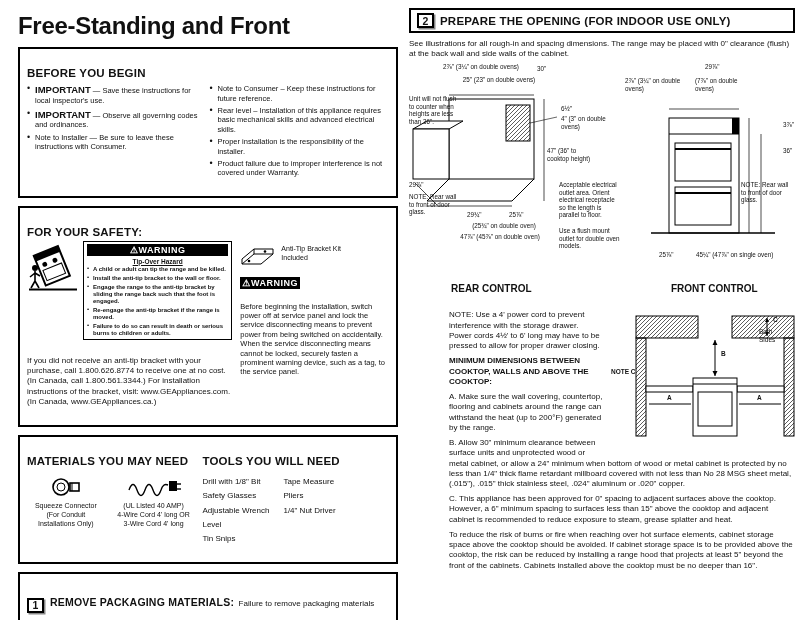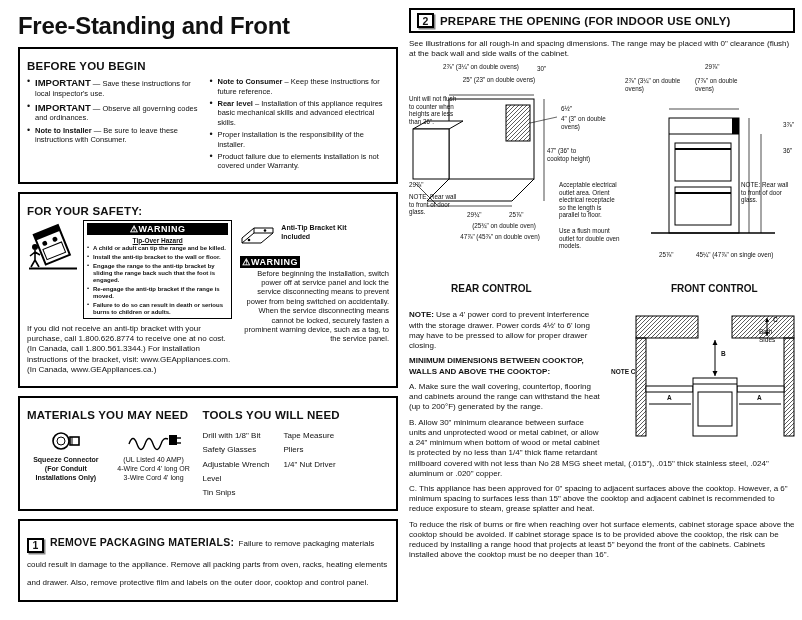--- a/index.html
+++ b/index.html
@@ -4,46 +4,46 @@
 <style>
   * { margin:0; padding:0; box-sizing:border-box; }
   html,body { width:802px; height:620px; }
   body { background:#fff; color:#111; font-family:"Liberation Sans", sans-serif; position:relative; overflow:hidden; }
 
   .left-col  { position:absolute; left:18px;  top:12px; width:380px; }
   .right-col { position:absolute; left:409px; top:8px;  width:386px; }
 
   .title { font-size:24px; font-weight:bold; line-height:1.14; letter-spacing:-0.3px; }
 
-  .box { border:2px solid #000; margin-top:8px; padding:11px 7px; background:#fff; }
+  .box { border:2px solid #000; margin-top:8px; padding:18px 7px; background:#fff; }
   .bhead { font-size:11.5px; font-weight:bold; letter-spacing:0.2px; }
   .t8 { font-size:8px;   line-height:1.28; }
   .t75{ font-size:7.5px; line-height:1.25; }
   .t7 { font-size:7px;   line-height:1.25; }
-  .b { font-weight:bold; }
+  .b { font-weight:normal; }
   .big-lead { font-size:9.5px; font-weight:bold; }
 
   .cols { display:flex; gap:10px; }
   .bullet { position:relative; padding-left:8px; margin-top:3px; }
   .bullet::before { content:"•"; position:absolute; left:0; top:-1px; font-size:9px; }
 
   
   .srow { display:flex; gap:8px; margin-top:3px; }
   .sleft { width:58%; }
   .sright { width:42%; }
   .swrap { display:flex; gap:4px; align-items:flex-start; }
   .warnbox { border:1.5px solid #000; padding:2px 3px; flex:1; }
   .warnbar { background:#000; color:#fff; font-weight:bold; font-size:9px; text-align:center; padding:1px 2px; letter-spacing:0.5px; }
   .warnbar.inlinebar { display:inline-block; margin-right:4px; }
   .wsub { font-size:6.5px; font-weight:bold; text-align:center; text-decoration:underline; margin:2px 0 1px; }
   .wbullet { position:relative; padding-left:6px; margin-top:1.5px; font-size:6px; line-height:1.2; font-weight:bold; }
   .wbullet::before { content:"•"; position:absolute; left:0; top:-1px; }
-  .sbody { margin-top:5px; }
+  .sbody { margin-top:16px; }
   .bracketrow { display:flex; gap:5px; align-items:center; margin-bottom:5px; }
-  .w2text { margin-top:0;text-align:right; }
+  .w2text { margin-top:12px; }
 
   
   .mrow { display:flex; gap:10px; margin-top:8px; }
   .mitem { text-align:center; width:50%; }
   .mitem svg { display:block; margin:0 auto 3px; }
   .toolcols { display:flex; gap:14px; margin-top:6px; }
   .toolitem { margin-top:4px; }
 
   
   .numbox { display:inline-flex; align-items:center; justify-content:center; width:17px; height:15px; border:2px solid #000; font-weight:bold; font-size:10.5px; background:#fff; box-shadow:1.5px 1.5px 0 #888; margin-right:6px; vertical-align:-3px; }
@@ -53,21 +53,21 @@
   .hbox { display:flex; align-items:center; gap:4px; margin-top:0; padding:3px 6px; }
   .intro { margin-top:6px; }
   .diagrams { position:relative; height:242px; margin-top:4px; }
   .dl { position:absolute; font-size:6.3px; line-height:1.18; }
   .dl.center { text-align:center; }
   .dcaption { position:absolute; font-size:10px; font-weight:bold; }
   .rear-svg  { position:absolute; left:0;   top:28px; }
   .front-svg { position:absolute; left:240px; top:40px; }
 
   .flow { margin-top:4px; }
-  .flow p { margin-top:5px; }
+  .flow p { margin-top:5px;margin-left:40px; }
   .mdh { font-weight:bold; }
   .bdiag { float:right; width:184px; height:132px; position:relative; margin:2px 0 4px 8px; }
   .bdiag svg { position:absolute; left:24px; top:2px; }
   .bdl { position:absolute; font-size:6.5px; line-height:1.15; font-weight:bold; }
 </style>
 </head>
 <body>
 
 <div class="left-col">
 
@@ -80,21 +80,21 @@
     <div class="cols" style="margin-top:2px;">
       <div style="width:49%;">
         <div class="bullet t75"><span class="big-lead">IMPORTANT</span><span> — Save these instructions for local inspector's use.</span></div>
         <div class="bullet t75"><span class="big-lead">IMPORTANT</span><span> — Observe all governing codes and ordinances.</span></div>
         <div class="bullet t75"><span class="b">Note to Installer</span><span> — Be sure to leave these instructions with Consumer.</span></div>
       </div>
       <div style="width:51%;">
         <div class="bullet t75"><span class="b">Note to Consumer</span><span> – Keep these instructions for future reference.</span></div>
         <div class="bullet t75"><span class="b">Rear level</span><span> – Installation of this appliance requires basic mechanical skills and advanced electrical skills.</span></div>
         <div class="bullet t75"><span>Proper installation is the responsibility of the installer.</span></div>
-        <div class="bullet t75"><span>Product failure due to elements installation is not covered under Warranty.</span></div>
+        <div class="bullet t75"><span>Product failure due to improper interference is not covered under Warranty.</span></div>
       </div>
     </div>
   </div>
 
   <div class="box">
     <div class="bhead">FOR YOUR SAFETY:</div>
     <div class="srow">
       <div class="sleft">
         <div class="swrap">
           <svg width="52" height="50" viewBox="0 0 52 50">

